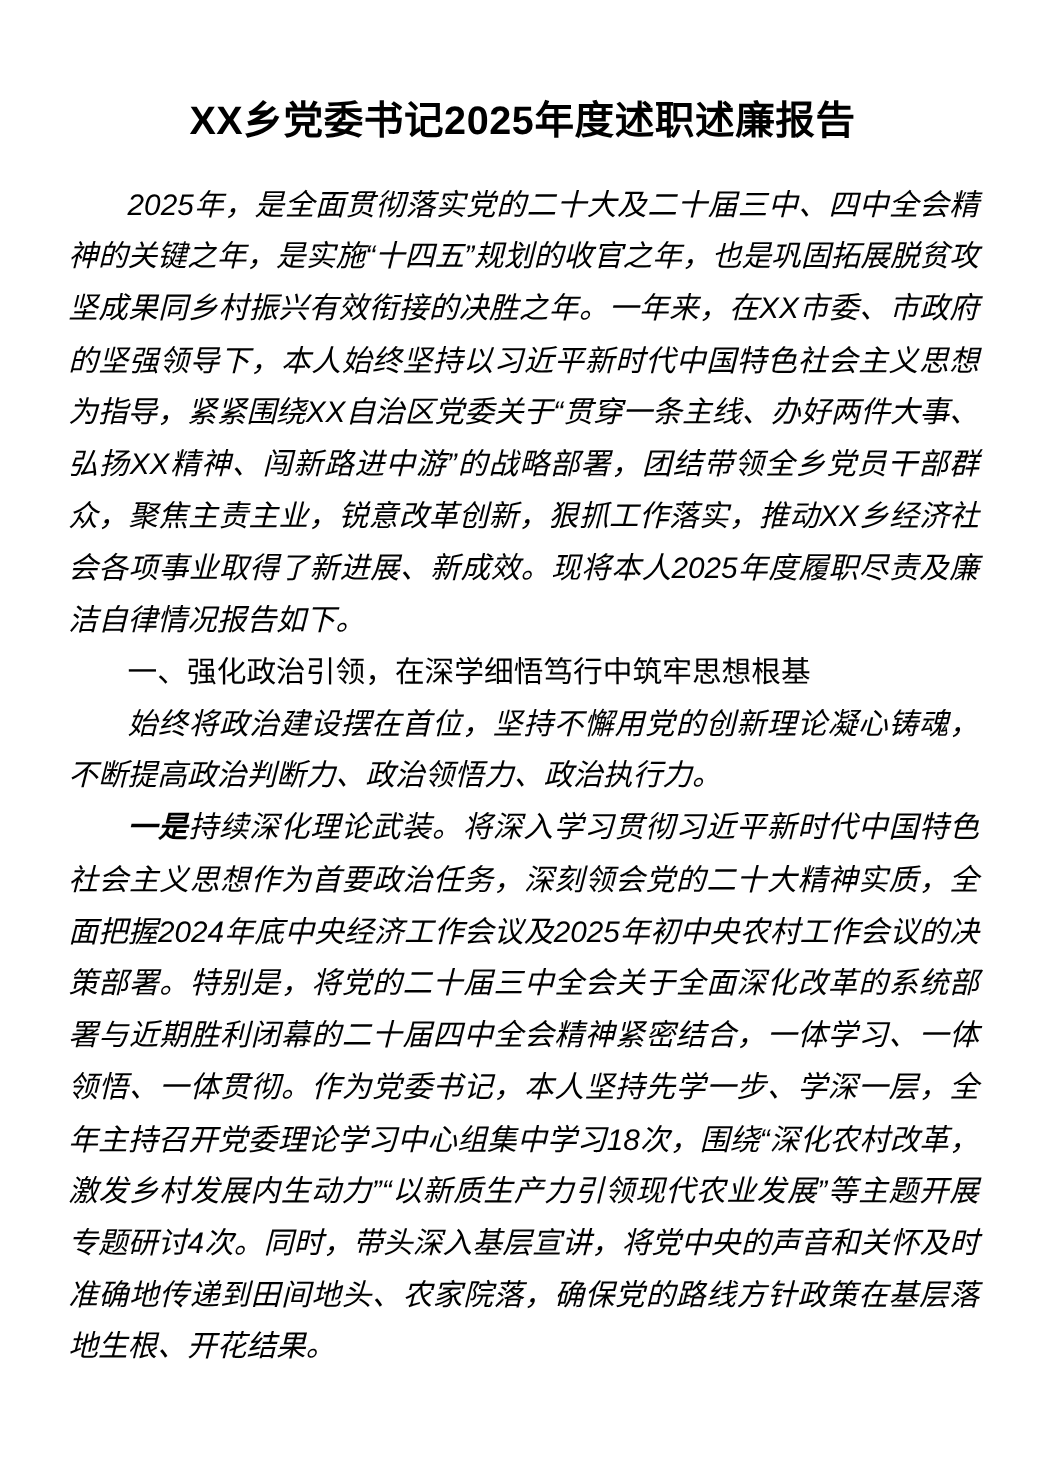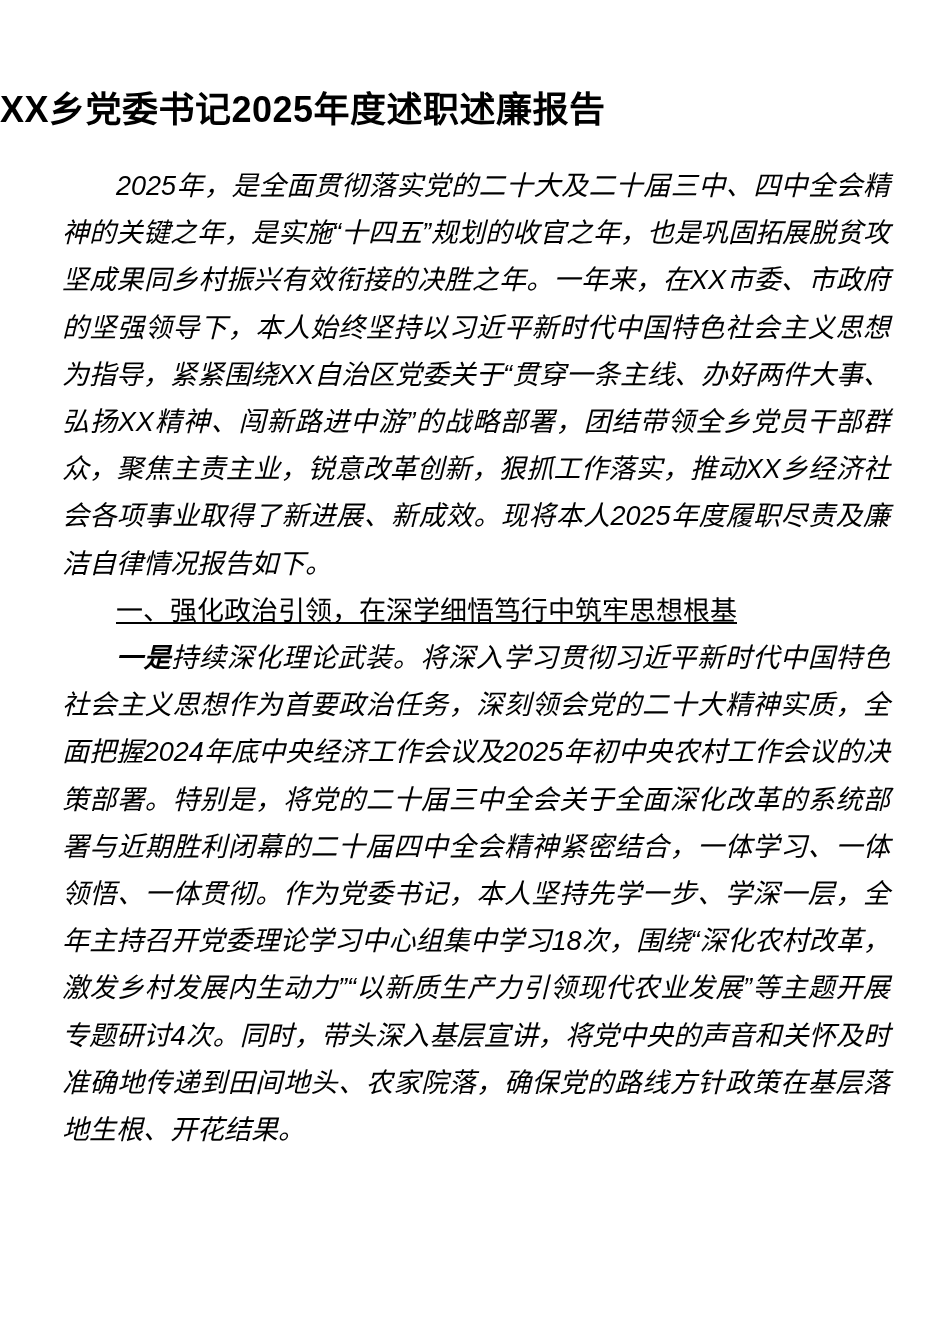--- a/index.html
+++ b/index.html
@@ -21,21 +21,21 @@
     width: 950px;
     height: 1344px;
     box-sizing: border-box;
     background: #ffffff;
   }
   .doc-title {
     position: absolute;
     top: 62px;
     left: 0;
     width: 950px;
-    text-align: left;
+    text-align: center;
     font-size: 36px;
     font-weight: 700;
     letter-spacing: 0.5px;
     line-height: 48px;
     white-space: nowrap;
   }
   .body-block {
     position: absolute;
     top: 163px;
     left: 62px;
@@ -52,37 +52,37 @@
     word-break: break-all;
     font-style: italic;
   }
   p.heading {
     margin: 0;
     font-size: 27px;
     line-height: 47.2px;
     text-indent: 2em;
     text-align: left;
     word-break: break-all;
-    text-decoration: underline;
   }
   .bold-lead {
     font-weight: 700;
   }
 </style>
 </head>
 <body>
 
 <div class="page">
 
   <h1 class="doc-title">XX乡党委书记2025年度述职述廉报告</h1>
 
   <div class="body-block">
 
     <p class="para">2025年，是全面贯彻落实党的二十大及二十届三中、四中全会精神的关键之年，是实施“十四五”规划的收官之年，也是巩固拓展脱贫攻坚成果同乡村振兴有效衔接的决胜之年。一年来，在XX市委、市政府的坚强领导下，本人始终坚持以习近平新时代中国特色社会主义思想为指导，紧紧围绕XX自治区党委关于“贯穿一条主线、办好两件大事、弘扬XX精神、闯新路进中游”的战略部署，团结带领全乡党员干部群众，聚焦主责主业，锐意改革创新，狠抓工作落实，推动XX乡经济社会各项事业取得了新进展、新成效。现将本人2025年度履职尽责及廉洁自律情况报告如下。</p>
 
     <p class="heading">一、强化政治引领，在深学细悟笃行中筑牢思想根基</p>
 
+    <p class="para">始终将政治建设摆在首位，坚持不懈用党的创新理论凝心铸魂，不断提高政治判断力、政治领悟力、政治执行力。</p>
 
     <p class="para"><span class="bold-lead">一是</span><span>持续深化理论武装。将深入学习贯彻习近平新时代中国特色社会主义思想作为首要政治任务，深刻领会党的二十大精神实质，全面把握2024年底中央经济工作会议及2025年初中央农村工作会议的决策部署。特别是，将党的二十届三中全会关于全面深化改革的系统部署与近期胜利闭幕的二十届四中全会精神紧密结合，一体学习、一体领悟、一体贯彻。作为党委书记，本人坚持先学一步、学深一层，全年主持召开党委理论学习中心组集中学习18次，围绕“深化农村改革，激发乡村发展内生动力”“以新质生产力引领现代农业发展”等主题开展专题研讨4次。同时，带头深入基层宣讲，将党中央的声音和关怀及时准确地传递到田间地头、农家院落，确保党的路线方针政策在基层落地生根、开花结果。</span></p>
 
   </div>
 
 </div>
 
 </body></html>

